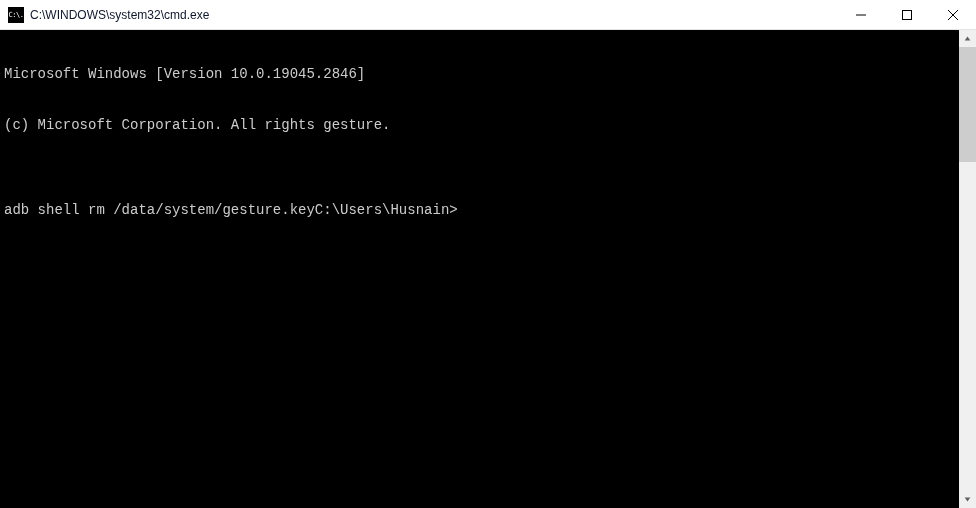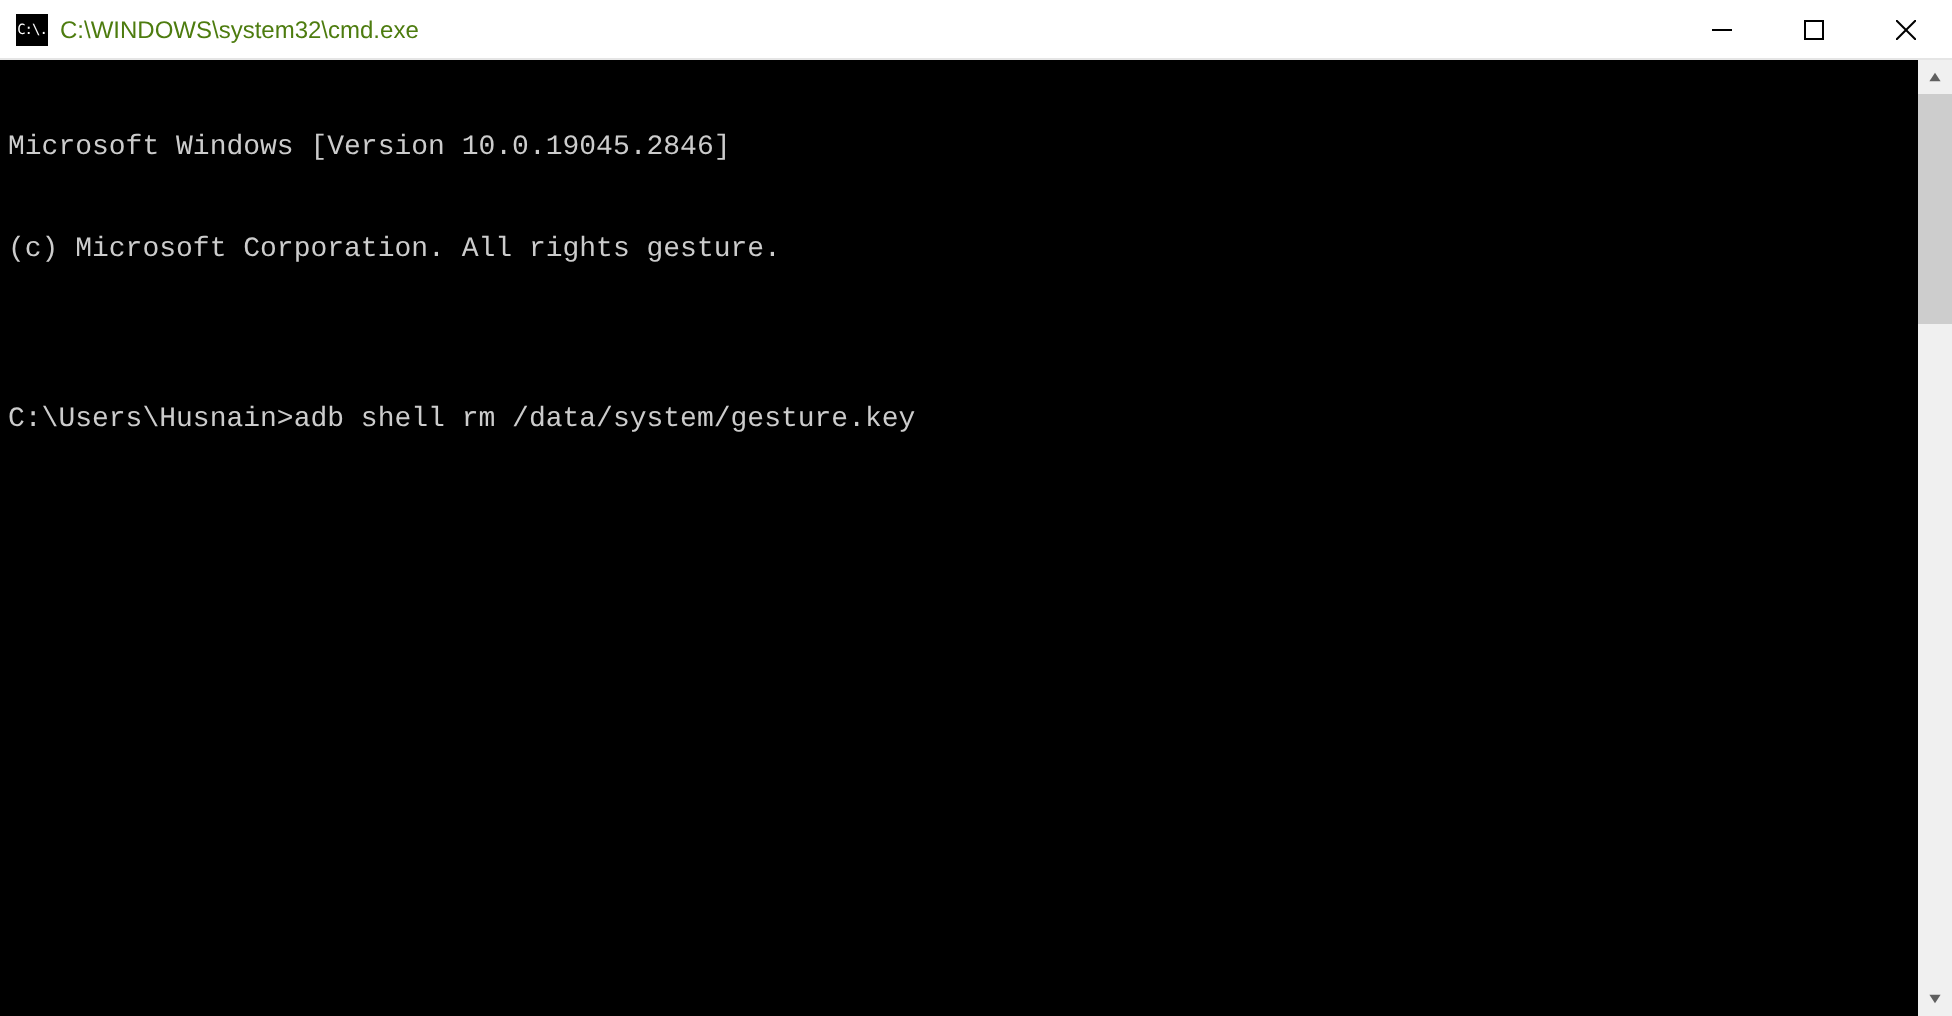--- a/index.html
+++ b/index.html
@@ -37,21 +37,21 @@
       display: flex;
       align-items: center;
       justify-content: center;
       color: #fff;
       font-size: 7px;
       font-family: Consolas, monospace;
       letter-spacing: -0.5px;
     }
     .titlebar-title {
       font-size: 12px;
-      color: #4d7c0f;
+      color: #0f172a;
       flex: 1;
     }
     .titlebar-controls {
       display: flex;
       height: 100%;
     }
     .titlebar-btn {
       width: 46px;
       height: 100%;
       display: flex;
@@ -144,21 +144,21 @@
             <line x1="10" y1="0" x2="0" y2="10" stroke="#000" stroke-width="1"></line>
           </svg>
       </button>
     </div>
   </div>
   <div class="content-wrap">
     <div class="terminal">
       <span class="terminal-line">Microsoft Windows [Version 10.0.19045.2846]</span>
       <span class="terminal-line">(c) Microsoft Corporation. All rights gesture.</span>
       <span class="terminal-line"></span>
-      <span class="prompt-line"><span>C:\Users\Husnain&gt;</span><span>adb shell rm /data/system/gesture.key</span></span>
+      <span class="prompt-line"><span>adb shell rm /data/system/gesture.key</span><span>C:\Users\Husnain&gt;</span></span>
     </div>
     <div class="scrollbar">
       <div class="scrollbar-btn">
         <svg viewBox="0 0 10 10">
             <polygon points="5,2 9,8 1,8"></polygon>
           </svg>
       </div>
       <div class="scrollbar-track">
         <div class="scrollbar-thumb"></div>
       </div>

